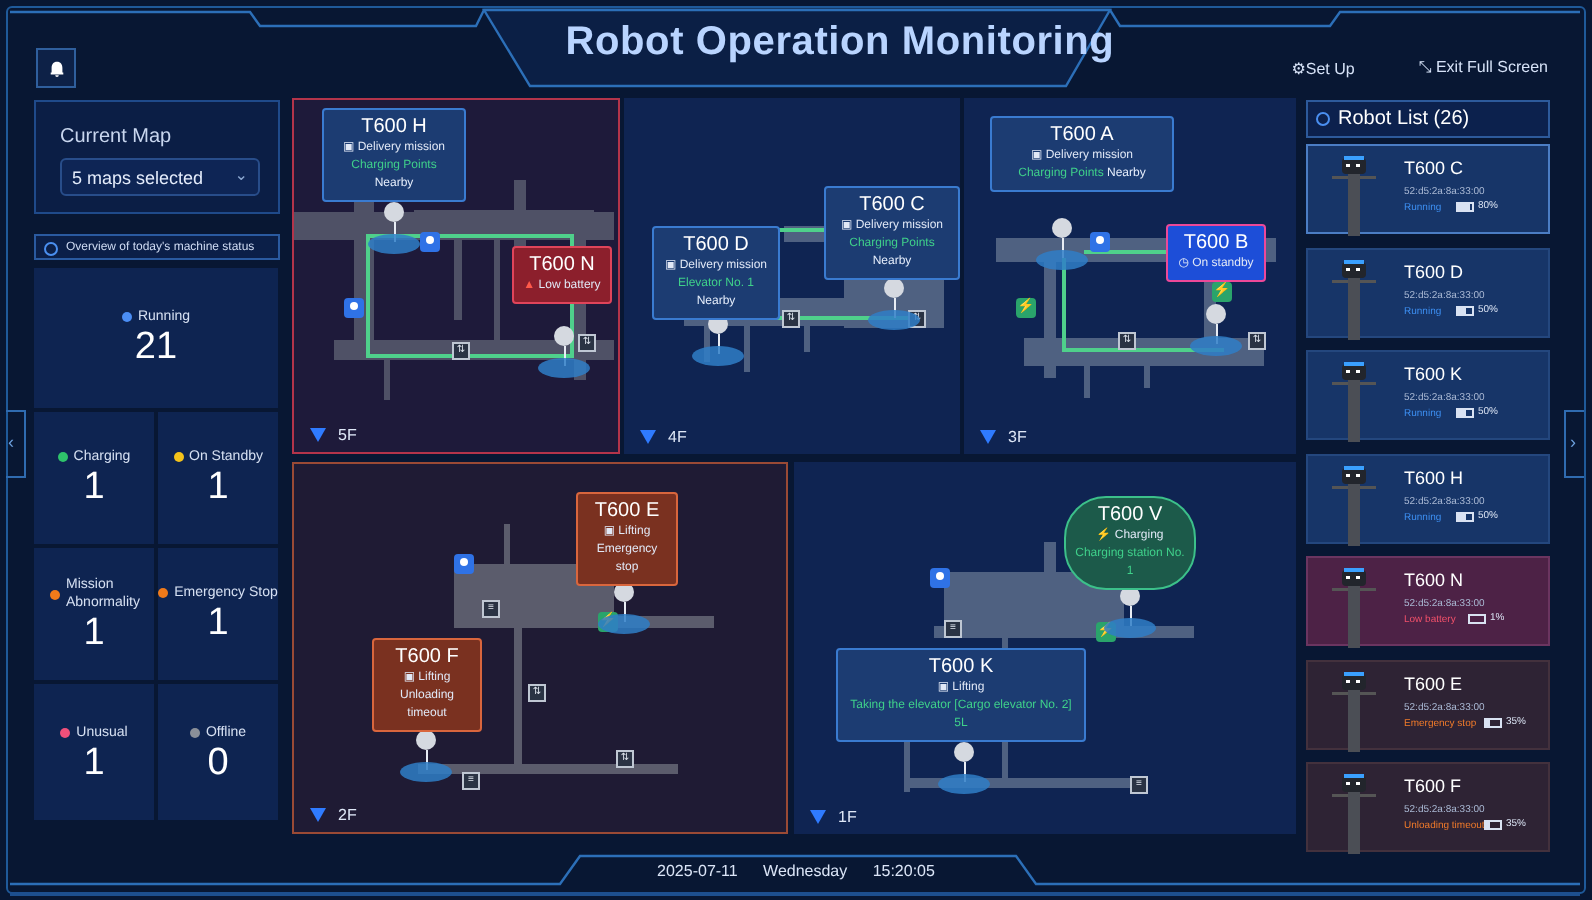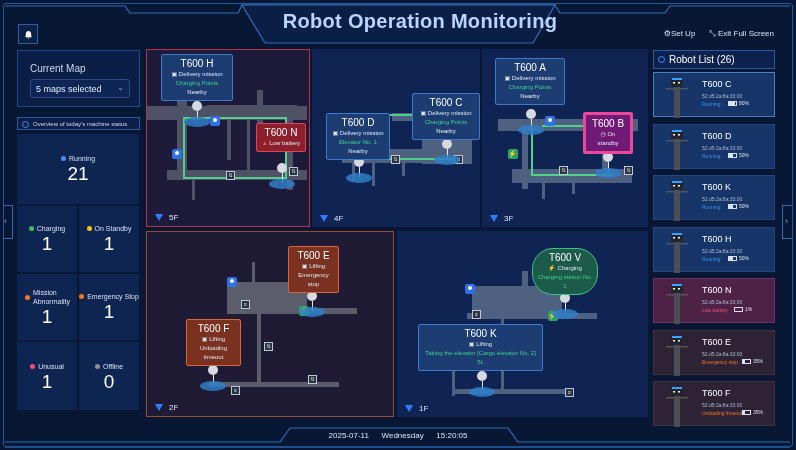--- a/index.html
+++ b/index.html
@@ -2,21 +2,21 @@
 <html><head>
 <meta charset="utf-8">
 <style>
 *{box-sizing:border-box;margin:0;padding:0;}
 html,body{width:796px;height:450px;overflow:hidden;background:#07152e;font-family:"Liberation Sans",sans-serif;color:#e6eefc;}
 #root{position:relative;width:796px;height:450px;background:#081733;}
 .frame{position:absolute;inset:3px;border:1px solid #1f5a9a;border-radius:3px;}
 .hdr-shape{position:absolute;left:0;top:0;width:796px;height:46px;}
 .title{position:absolute;left:16px;right:0;top:10px;text-align:center;font-size:20px;font-weight:bold;color:#b9d4ff;letter-spacing:0.3px;margin-left:28px;}
 .bell-btn{position:absolute;left:18px;top:24px;width:20px;height:20px;border:1px solid #2f5f9d;background:#0d2147;display:flex;align-items:center;justify-content:center;}
-.hdr-actions{position:absolute;right:22px;top:29px;display:flex;gap:14px;font-size:8px;color:#d7e3f8;}
+.hdr-actions{position:absolute;right:22px;top:29px;display:flex;gap:32px;font-size:8px;color:#d7e3f8;align-items:center;}
 .hdr-actions span{cursor:pointer;}
 .panel{position:absolute;background:#0e2451;border:1px solid #1b3f78;}
 .cur-map{left:17px;top:50px;width:123px;height:57px;border:1px solid #1f4a8a;background:#0b1e45;}
 .cur-map .lbl{position:absolute;left:12px;top:12px;font-size:10px;color:#c8d6ee;}
 .cur-map .sel{position:absolute;left:12px;top:28px;width:100px;height:19px;border:1px solid #284d8a;border-radius:3px;background:#0e2555;font-size:9px;padding:4px 5px;color:#e4ecfb;}
 .cur-map .sel .chev{position:absolute;right:5px;top:3px;font-size:8px;color:#8aa6cf;}
 .overview{position:absolute;left:17px;top:117px;width:123px;height:13px;border:1px solid #2a5aa0;background:#0b1f48;font-size:6px;color:#d0dcf3;padding:3px 0 0 15px;}
 .overview .ring{position:absolute;left:4px;top:3px;width:7px;height:7px;border:1.5px solid #4a8ff0;border-radius:50%;}
 .stat{position:absolute;background:#0e2451;text-align:center;}
 .stat .lab{font-size:7px;color:#d6e0f2;display:flex;align-items:center;justify-content:center;gap:3px;line-height:9px;}
@@ -24,21 +24,21 @@
 .stat .val{font-size:19px;color:#fff;margin-top:0;}
 .map{position:absolute;overflow:hidden;}
 .floor{position:absolute;left:8px;bottom:4px;font-size:8px;color:#dfe8f8;display:flex;align-items:center;gap:6px;}
 .floor .fi{width:0;height:0;border-left:4px solid transparent;border-right:4px solid transparent;border-top:7px solid #2f7bff;}
 .card{position:absolute;text-align:center;border-radius:2px;padding:3px 4px;}
 .card .nm{font-size:10px;color:#fff;line-height:12px;}
 .card .task{font-size:6px;color:#e1e8f6;line-height:9px;}
 .card .loc{font-size:6px;line-height:9px;}
 .c-blue{background:#1c3c72;border:1px solid #3a7bd0;}
 .c-red{background:#8c1f2c;border:1px solid #e0445a;}
-.c-yel{background:#701a75;border:3px solid #ec4899;}
+.c-yel{background:#1d4ed8;border:1px solid #ec4899;}
 .c-org{background:#7a3120;border:1px solid #d9663d;}
 .c-grn{background:#1c5a4a;border:1px solid #3cc08a;}
 .green{color:#3fd08a;}
 .rlist-h{position:absolute;left:653px;top:50px;width:122px;height:19px;border:1px solid #2d5a9b;background:#0c214d;font-size:10px;color:#fff;padding:3px 0 0 15px;}
 .rlist-h .ring{position:absolute;left:4px;top:5px;width:7px;height:7px;border:1.5px solid #4a8ff0;border-radius:50%;}
 .rcard{position:absolute;left:653px;width:122px;height:45px;background:#173568;border:1px solid #24477e;}
 .rcard.sel{border:1px solid #4b7dc4;}
 .rcard.warn{background:#4d2246;border-color:#6b3560;}
 .rcard.err{background:#2e2334;border-color:#43313d;}
 .rcard .rob{position:absolute;left:12px;top:3px;width:22px;height:42px;}
@@ -251,21 +251,21 @@
     <div class="bot" style="left:44px;top:60px">
         <div class="head"></div>
         <div class="stem"></div>
         <div class="base"></div>
       </div>
     <div class="bot" style="left:121px;top:103px">
         <div class="head"></div>
         <div class="stem"></div>
         <div class="base"></div>
       </div>
-    <div class="card c-blue" style="left:13px;top:9px;width:70px;">
+    <div class="card c-blue" style="left:13px;top:9px;width:92px;">
       <div class="nm">T600 A</div>
       <div class="task"><span>▣ </span><span>Delivery mission</span></div>
       <div class="loc"><span class="green">Charging Points</span> <span>Nearby</span></div>
     </div>
     <div class="card c-yel" style="left:101px;top:63px;width:50px;">
       <div class="nm">T600 B</div>
       <div class="task"><span>◷ </span><span>On standby</span></div>
     </div>
     <div class="floor">
         <span class="fi"></span>

